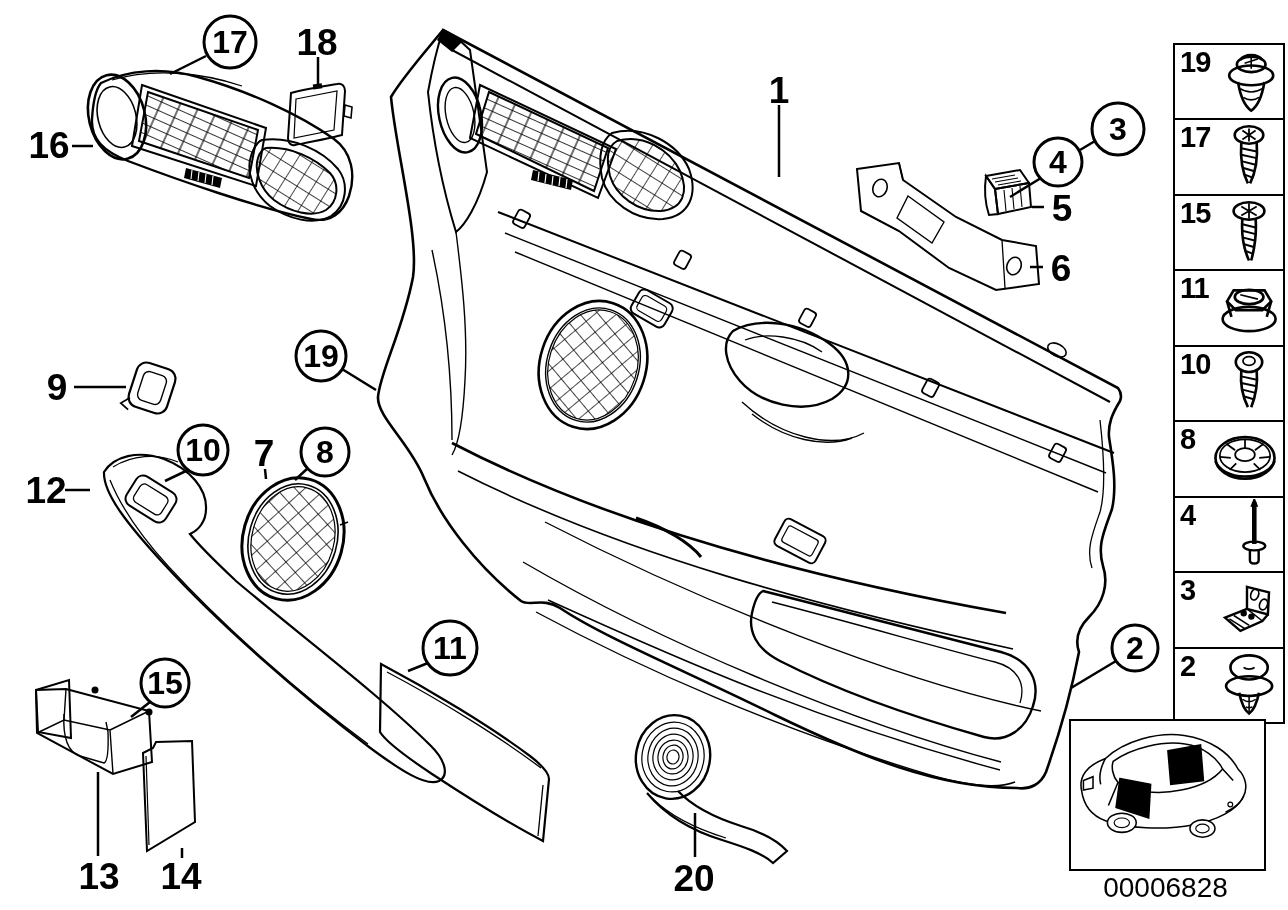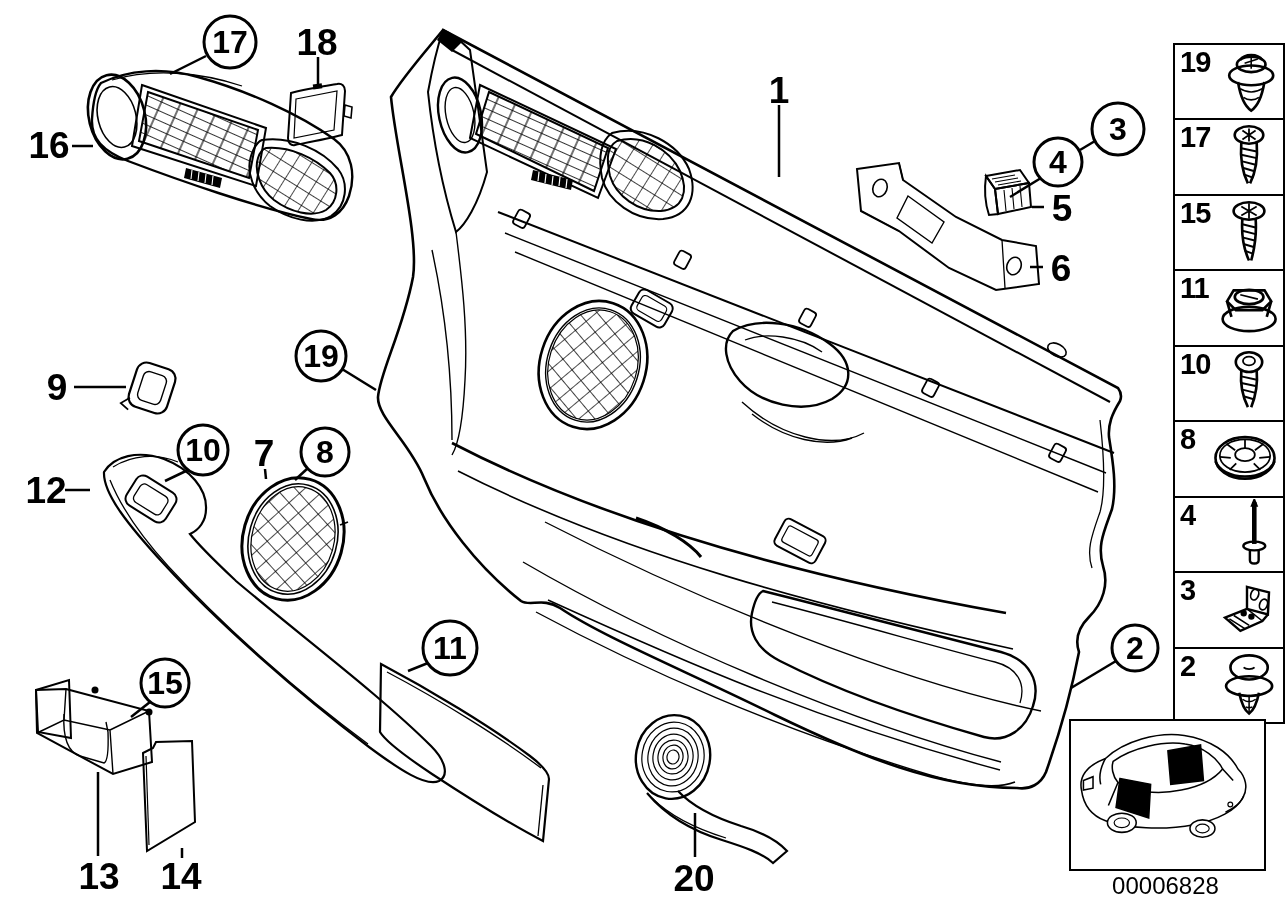--- a/index.html
+++ b/index.html
@@ -11,21 +11,21 @@
   #hw-col{position:absolute;left:1173px;top:43px;width:108px;height:677px;
           border:2px solid #000;display:flex;flex-direction:column;background:#fff;}
   .hw-cell{flex:1;position:relative;border-top:2px solid #000;}
   .hw-cell:first-child{border-top:none;}
   .hw-num{position:absolute;left:5px;top:1px;font-weight:bold;font-size:29px;letter-spacing:-1px;}
   .hw-ico{position:absolute;right:3px;top:50%;transform:translateY(-50%);}
   
   #car-box{position:absolute;left:1069px;top:719px;width:193px;height:148px;
            border:2px solid #000;background:#fff;}
   #car-num{position:absolute;left:1069px;top:872px;width:193px;text-align:center;
-           font-size:24px;font-weight:normal;letter-spacing:0px;}
+           font-size:28px;font-weight:normal;letter-spacing:0px;}
   
   text{font-family:"Liberation Sans",sans-serif;font-weight:bold;}
   .plain-label{font-size:37px;}
   .circ-label{font-size:32px;}
 </style>
 </head>
 <body>
 
 <div id="stage">
 

